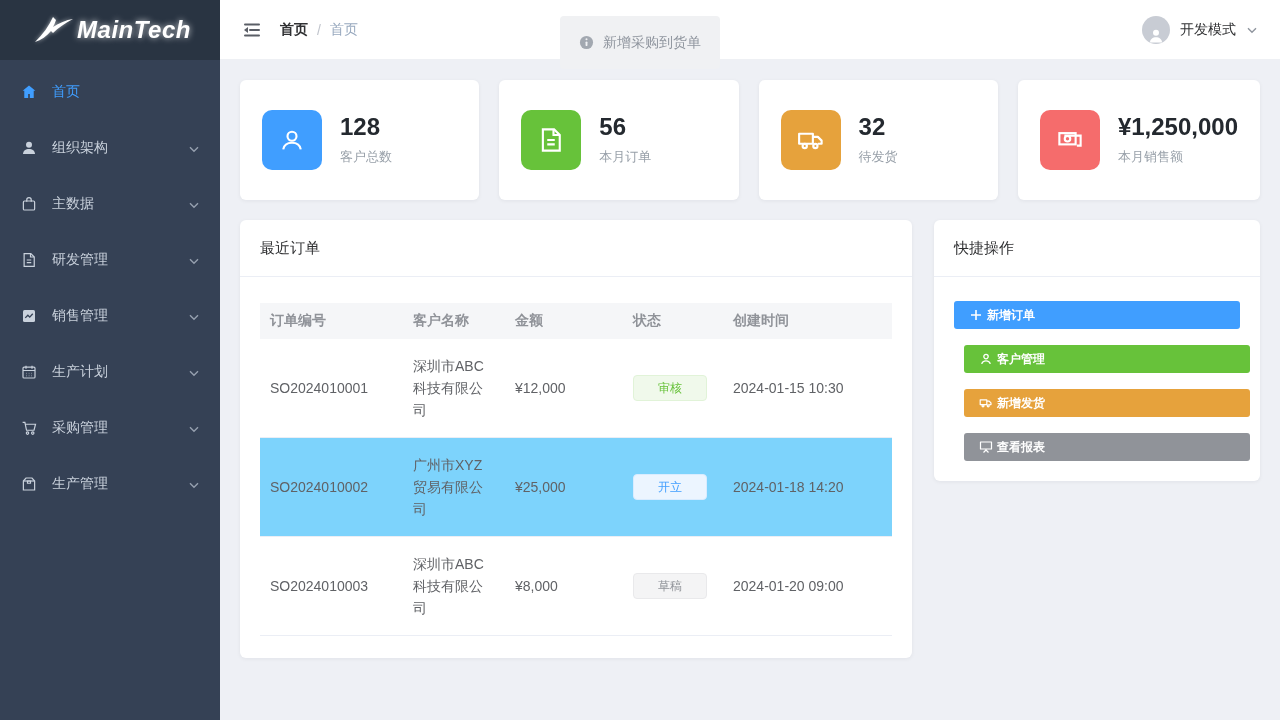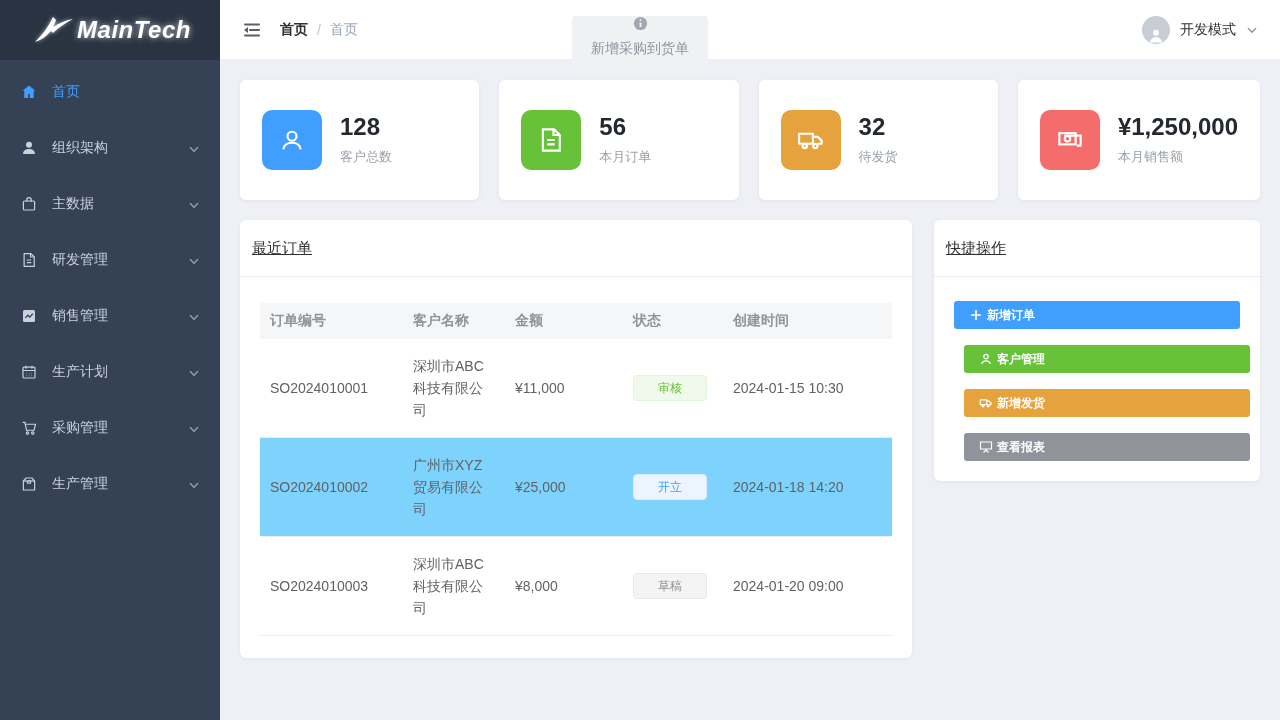--- a/index.html
+++ b/index.html
@@ -22,21 +22,21 @@
   
   .header { position:fixed; left:220px; top:0; width:1060px; height:60px; background:#fff;
             display:flex; align-items:center; padding:0 22px; border-bottom:1px solid #eef0f4; z-index:9; }
   .hamburger { width:20px; height:20px; color:#5a5e66; margin-right:18px; cursor:pointer; display:flex; }
   .crumb-root { font-size:14px; font-weight:bold; color:#303133; cursor:pointer; }
   .crumb-sep { margin:0 9px; color:#c0c4cc; font-size:14px; }
   .crumb-cur { font-size:14px; color:#97a8be; }
   .header-action { position:absolute; left:420px; transform:translateX(-50%); top:16px;
                    background:#f0f1f3; border:none; border-radius:4px; height:53px; padding:0 19px;
                    display:flex; align-items:center; gap:9px; font-size:14px; color:#8f959e; cursor:pointer;
-                   font-family:Liberation Mono, monospace;flex-direction:column; }
+                   font-family:Liberation Mono, monospace; }
   .info-icon { width:15px; height:15px; display:flex; }
   .user-box { margin-left:auto; display:flex; align-items:center; gap:10px; cursor:pointer; }
   .avatar { width:28px; height:28px; border-radius:50%; background:#c8ccd4; display:flex; align-items:flex-end; justify-content:center; overflow:hidden; }
   .avatar svg { width:18px; height:18px; }
   .user-name { font-size:14px; color:#303133; }
   .caret { width:12px; height:12px; color:#8f959e; display:flex; }
 
   
   .content { position:absolute; left:220px; top:60px; width:1060px; padding:20px; }
 
@@ -45,22 +45,22 @@
                display:flex; align-items:center; padding:0 22px; }
   .stat-ic { width:60px; height:60px; border-radius:10px; display:flex; align-items:center; justify-content:center; color:#fff; flex:0 0 auto; }
   .stat-ic svg { width:30px; height:30px; }
   .ic-blue { background:#409eff; } .ic-green { background:#67c23a; } .ic-orange { background:#e6a23c; } .ic-red { background:#f56c6c; }
   .stat-txt { margin-left:18px; }
   .stat-val { font-size:24px; font-weight:bold; color:#24292f; line-height:1.1; }
   .stat-lab { font-size:13px; color:#98a0a9; margin-top:7px; }
 
   .main-row { display:flex; gap:22px; margin-top:20px; align-items:flex-start; }
   .panel { background:#fff; border-radius:6px; box-shadow:0 1px 4px rgba(0,21,41,.06); }
-  .panel-hd { height:57px; display:flex; align-items:center; padding:0 12px; border-bottom:1px solid #ebeef5;
-              font-size:15px; color:#303133;text-decoration:underline; }
+  .panel-hd { height:57px; display:flex; align-items:center; padding:0 20px; border-bottom:1px solid #ebeef5;
+              font-size:15px; color:#303133; }
   .orders-panel { width:672px; }
   .quick-panel { width:326px; }
 
   table.orders { width:calc(100% - 40px); margin:26px 20px 22px; border-collapse:collapse; font-size:14px; color:#606266; table-layout:fixed; }
   table.orders th { background:#f5f6f8; color:#909399; font-weight:bold; text-align:left; padding:9px 10px; font-size:14px; }
   table.orders td { padding:16px 10px; border-bottom:1px solid #ebeef5; line-height:22px; vertical-align:middle; word-break:break-all; }
   tr.striped td { background:#7dd3fc; }
   .col-no { width:143px; } .col-cust { width:102px; } .col-amt { width:118px; } .col-st { width:100px; }
 
   .tag { display:inline-block; height:26px; line-height:24px; padding:0 24px; font-size:12px; border-radius:4px; border:1px solid; }
@@ -310,21 +310,21 @@
             <th>客户名称</th>
             <th>金额</th>
             <th>状态</th>
             <th>创建时间</th>
           </tr>
         </thead>
         <tbody>
           <tr>
             <td>SO2024010001</td>
             <td>深圳市ABC科技有限公司</td>
-            <td>¥11,000</td>
+            <td>¥12,000</td>
             <td><span class="tag tag-success">审核</span></td>
             <td>2024-01-15 10:30</td>
           </tr>
           <tr class="striped">
             <td>SO2024010002</td>
             <td>广州市XYZ贸易有限公司</td>
             <td>¥25,000</td>
             <td><span class="tag tag-primary">开立</span></td>
             <td>2024-01-18 14:20</td>
           </tr>

